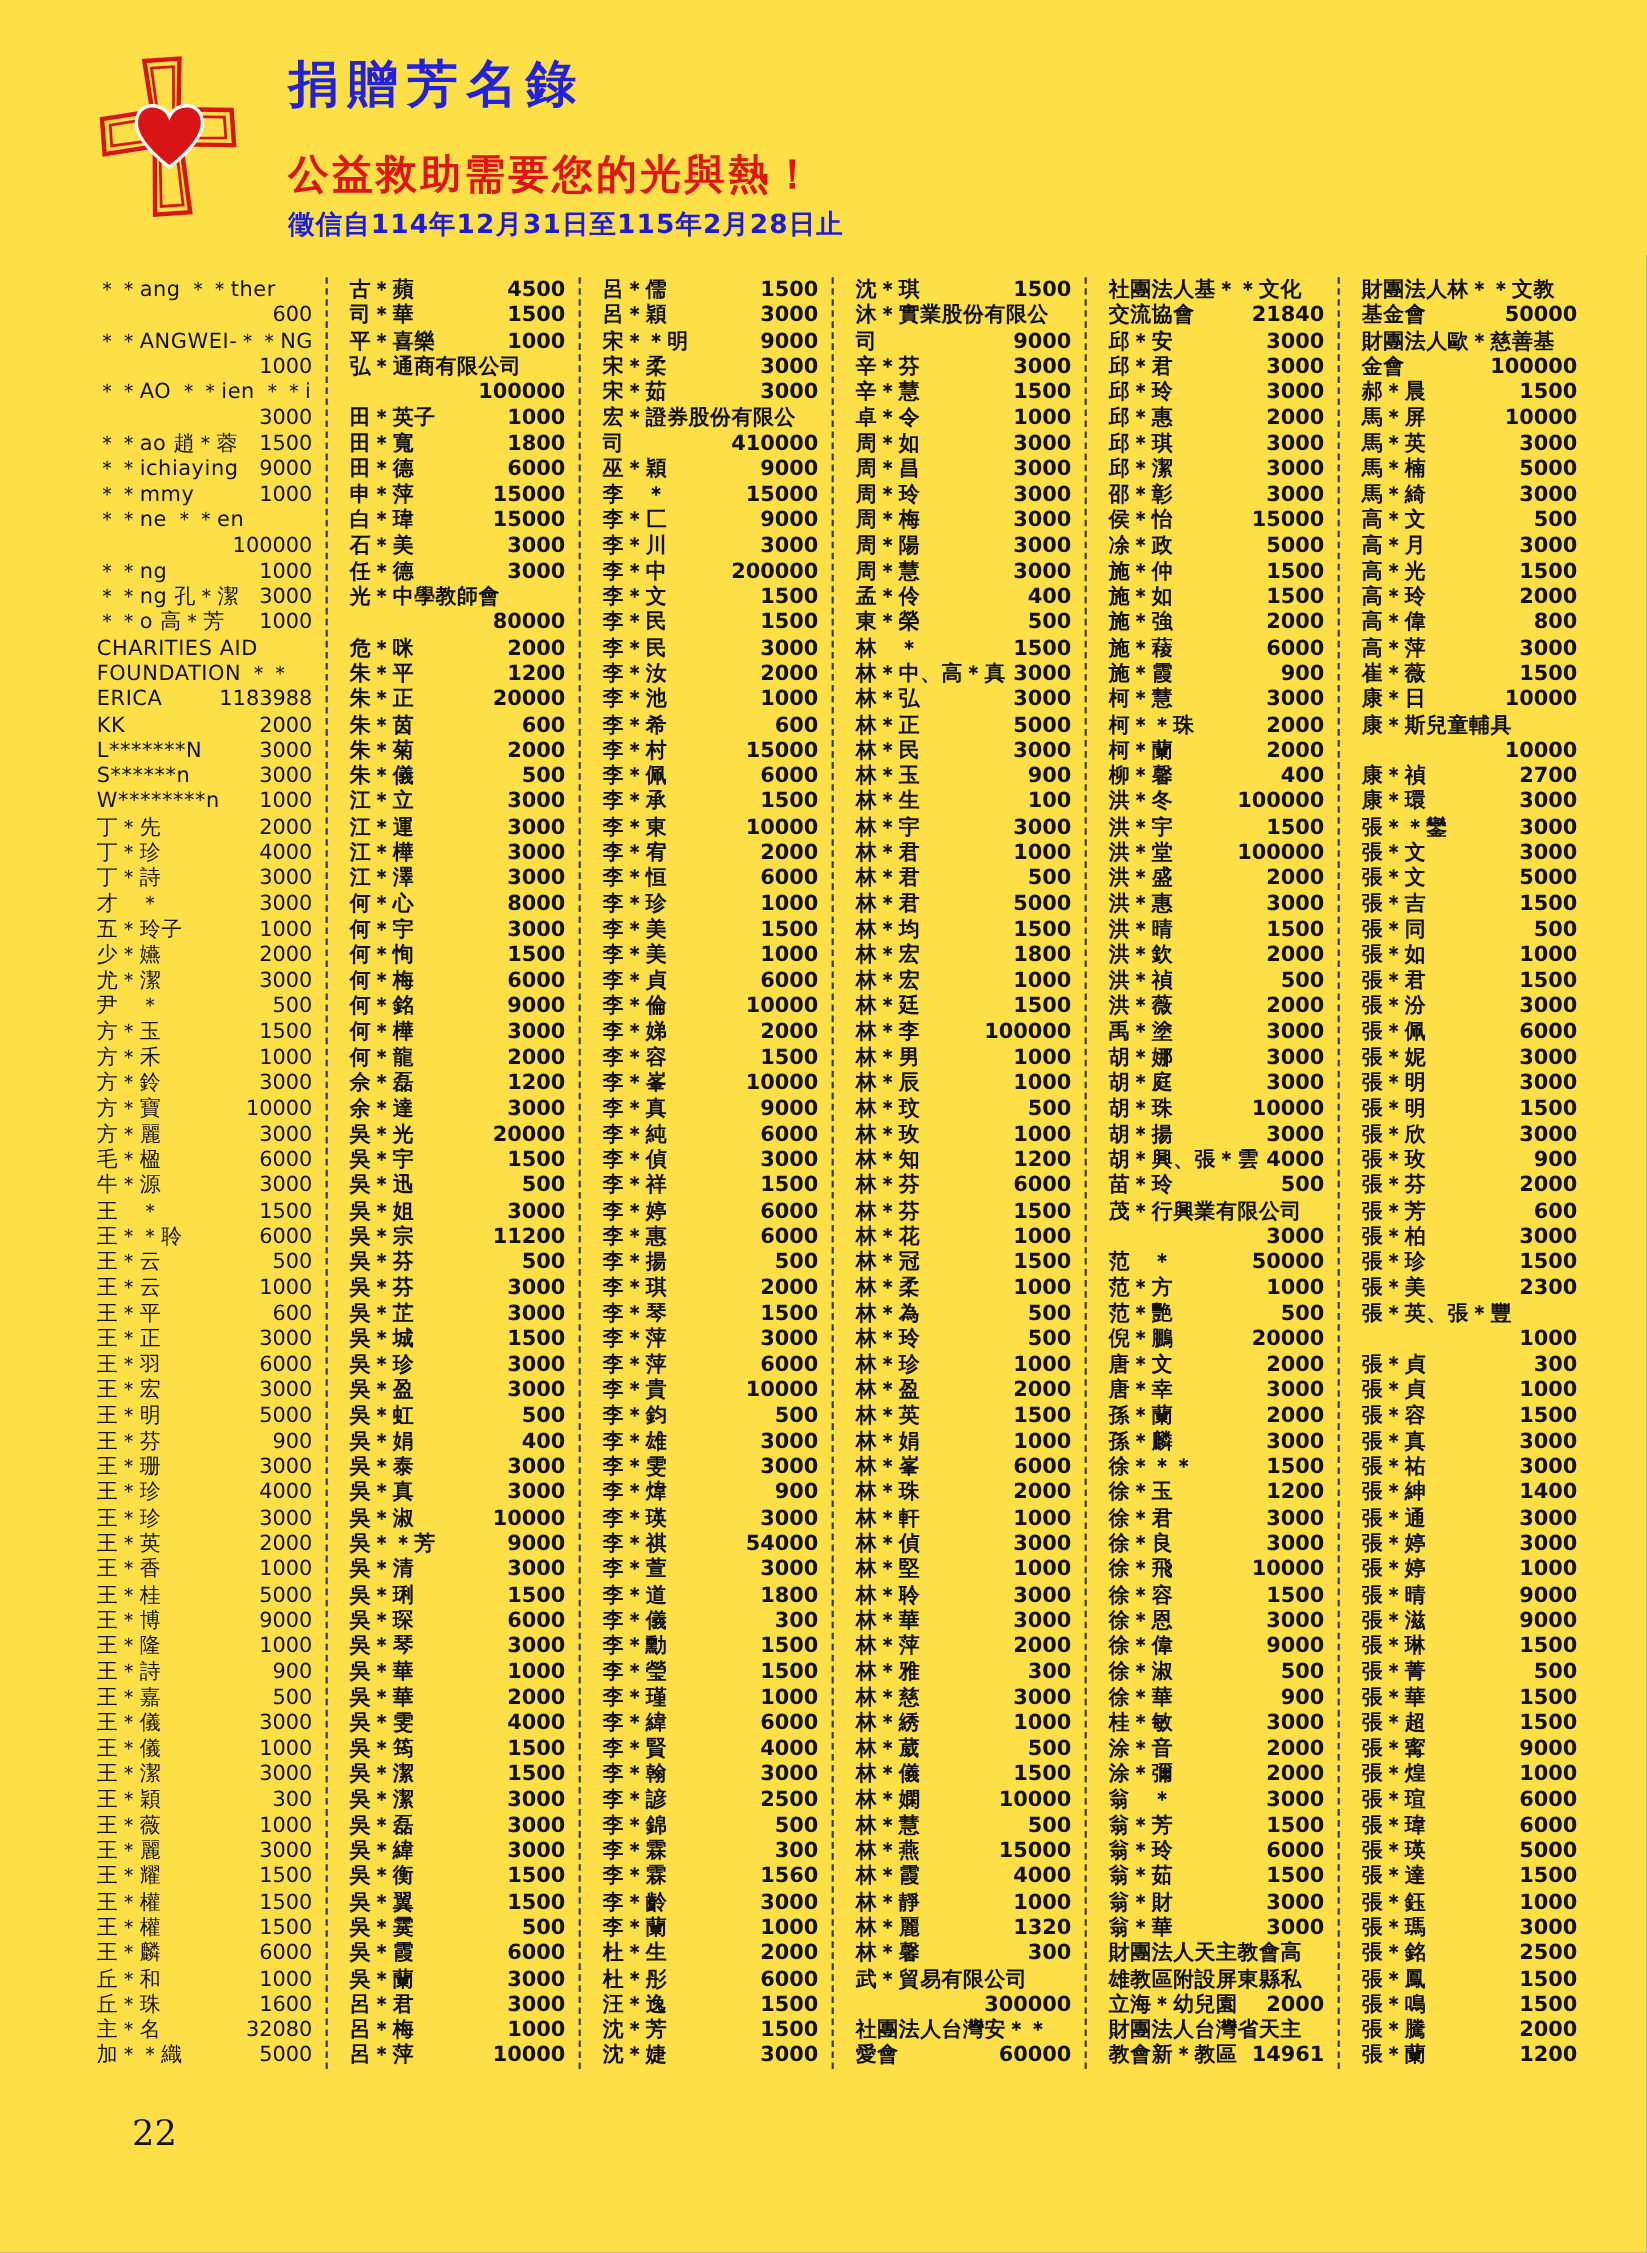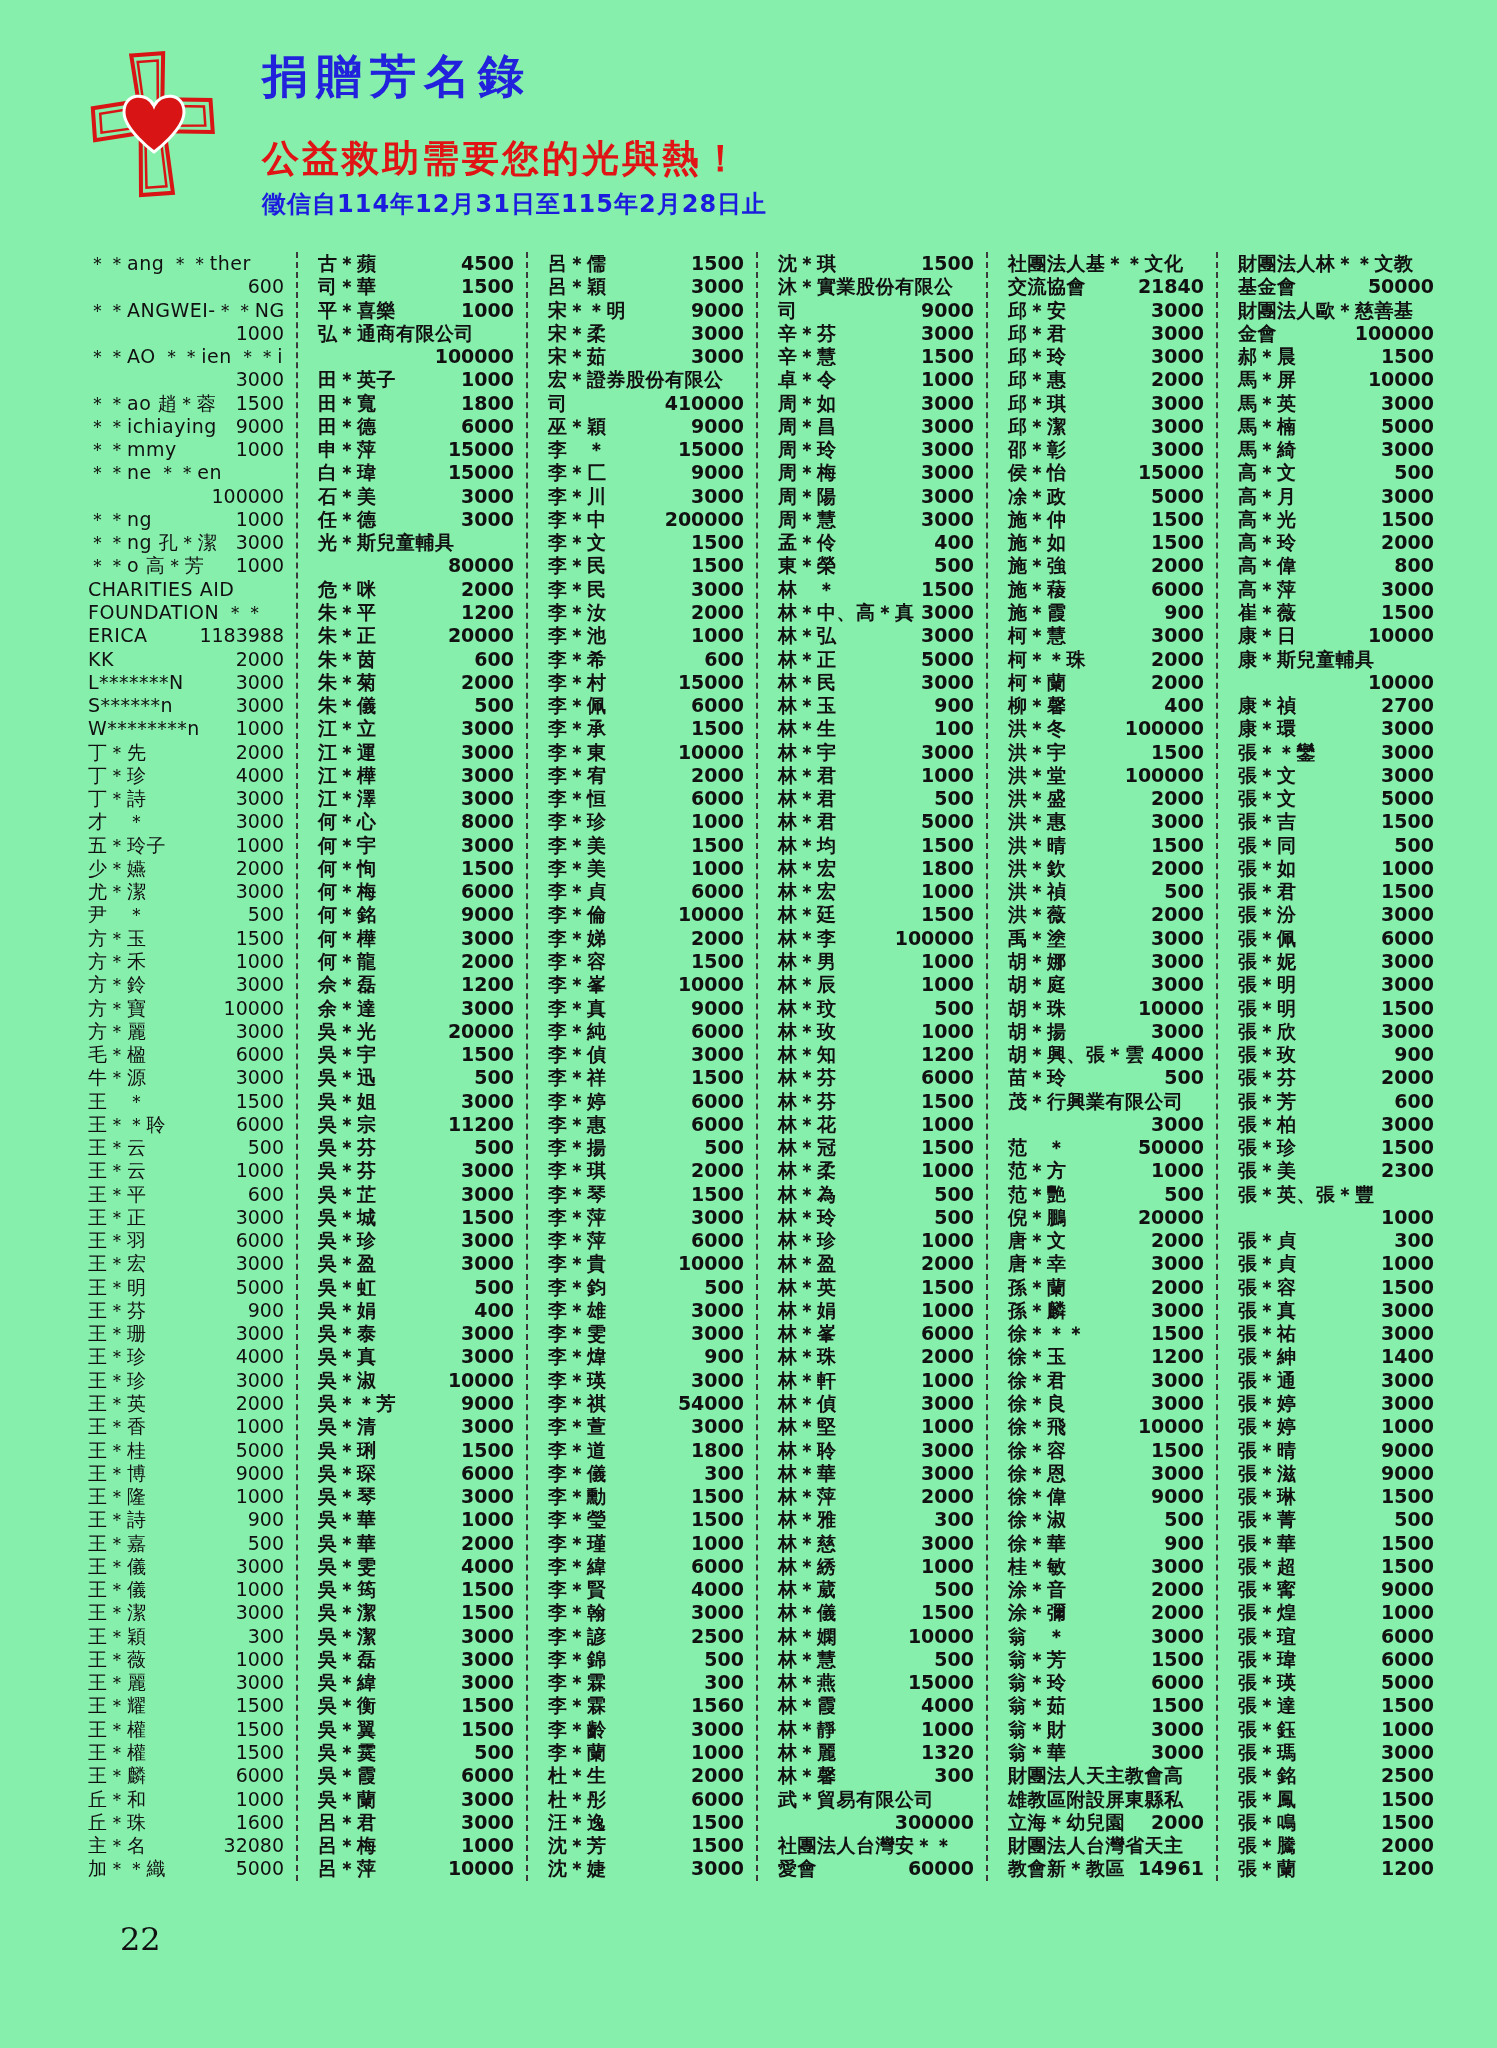--- a/index.html
+++ b/index.html
@@ -1,16 +1,16 @@
 <!DOCTYPE html>
 <html><head>
 <meta charset="utf-8">
 <style>
   html,body{margin:0;padding:0;background:#888;}
-  .page{position:relative;width:1497px;height:2048px;background:#86efac;
+  .page{position:relative;width:1497px;height:2048px;background:#fde047;
         font-family:"DejaVu Sans",sans-serif;color:#111;overflow:hidden;}
   
   .logo{position:absolute;left:88px;top:48px;width:132px;height:150px;}
   .title{position:absolute;left:262px;top:46px;font-size:46px;font-weight:bold;
          letter-spacing:8px;color:#2222dd;}
   .subtitle{position:absolute;left:262px;top:134px;font-size:37px;font-weight:bold;
             letter-spacing:3px;color:#e01414;}
   .period{position:absolute;left:262px;top:188px;font-size:24px;font-weight:bold;
           letter-spacing:1px;color:#1c1cdf;}
   
@@ -369,21 +369,21 @@
         </div>
         <div class="row">
           <span class="nm">石＊美</span>
           <span class="amt">3000</span>
         </div>
         <div class="row">
           <span class="nm">任＊德</span>
           <span class="amt">3000</span>
         </div>
         <div class="row">
-          <span class="nm">光＊斯兒童輔具</span>
+          <span class="nm">光＊中學教師會</span>
           <span class="amt"></span>
         </div>
         <div class="row">
           <span class="nm"></span>
           <span class="amt">80000</span>
         </div>
         <div class="row">
           <span class="nm">危＊咪</span>
           <span class="amt">2000</span>
         </div>

